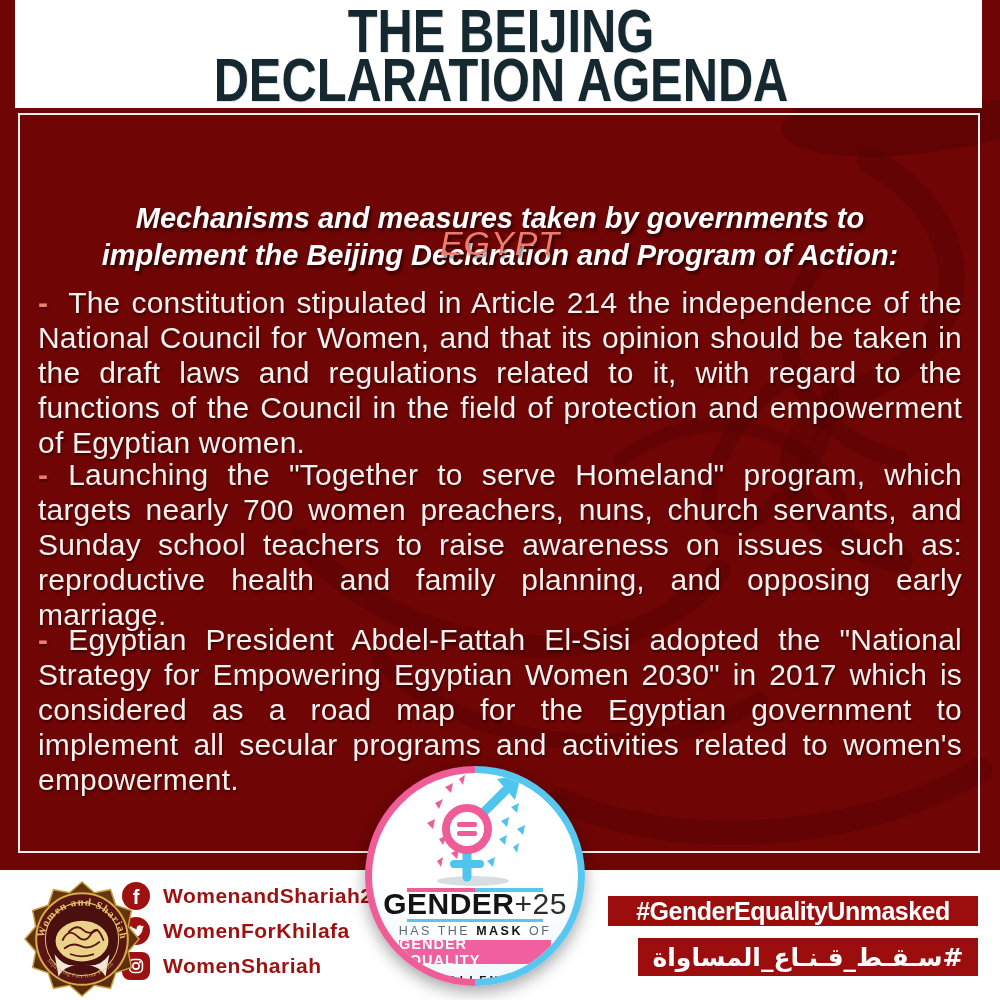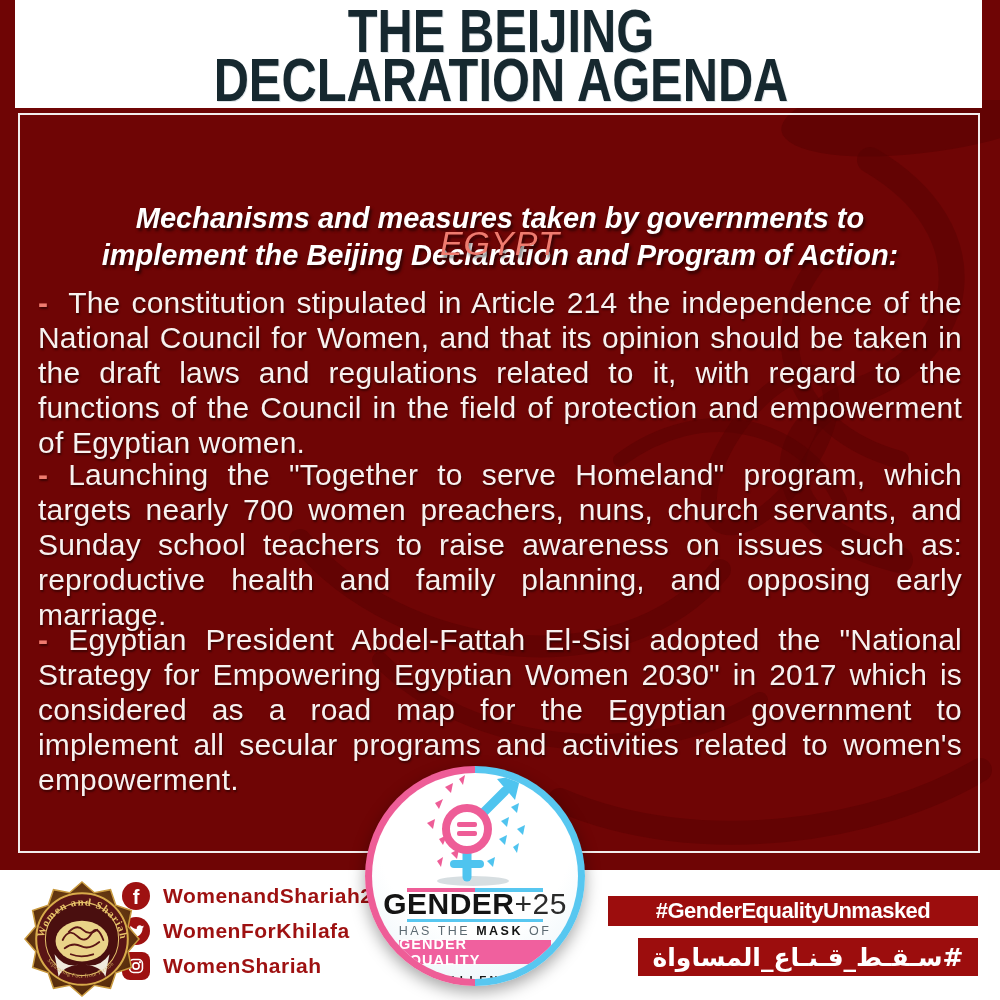--- a/index.html
+++ b/index.html
@@ -27,21 +27,21 @@
     font-weight:normal;font-style:italic;letter-spacing:1px;text-shadow:2px 3px 3px rgba(0,0,0,.55);}
 
   
   .bullet{left:38px;width:924px;color:#f7f1ef;font-size:30px;line-height:35px;
     text-align:justify;margin:0;text-shadow:1px 2px 2px rgba(0,0,0,.45);letter-spacing:.2px;}
   .bullet .dash{color:#ef7b6f;font-weight:bold;margin-right:20px;}
   .b1{top:285px;} .b2{top:457px;} .b3{top:622px;}
 
   
   .tagbar{background:#9c0d0d;color:#ffffff;display:flex;align-items:center;justify-content:center;}
-  .tag-en{left:608px;top:896px;width:370px;height:30px;font-size:22px;font-weight:bold;letter-spacing:-.5px;}
+  .tag-en{left:608px;top:896px;width:370px;height:30px;font-size:25px;font-weight:bold;letter-spacing:-.5px;}
   .tag-ar{left:638px;top:938px;width:340px;height:38px;font-size:25px;font-weight:bold;
           direction:rtl;font-family:"DejaVu Sans",sans-serif;}
 
   
   .social{left:122px;top:882px;width:300px;}
   .social-row{display:flex;align-items:center;gap:13px;height:28px;margin-bottom:7px;}
   .sicon{width:28px;height:28px;flex:0 0 28px;background:#9e1111;color:#fff;display:flex;
          align-items:center;justify-content:center;}
   .sicon.round{border-radius:50%;}
   .sicon.squircle{border-radius:8px;}

